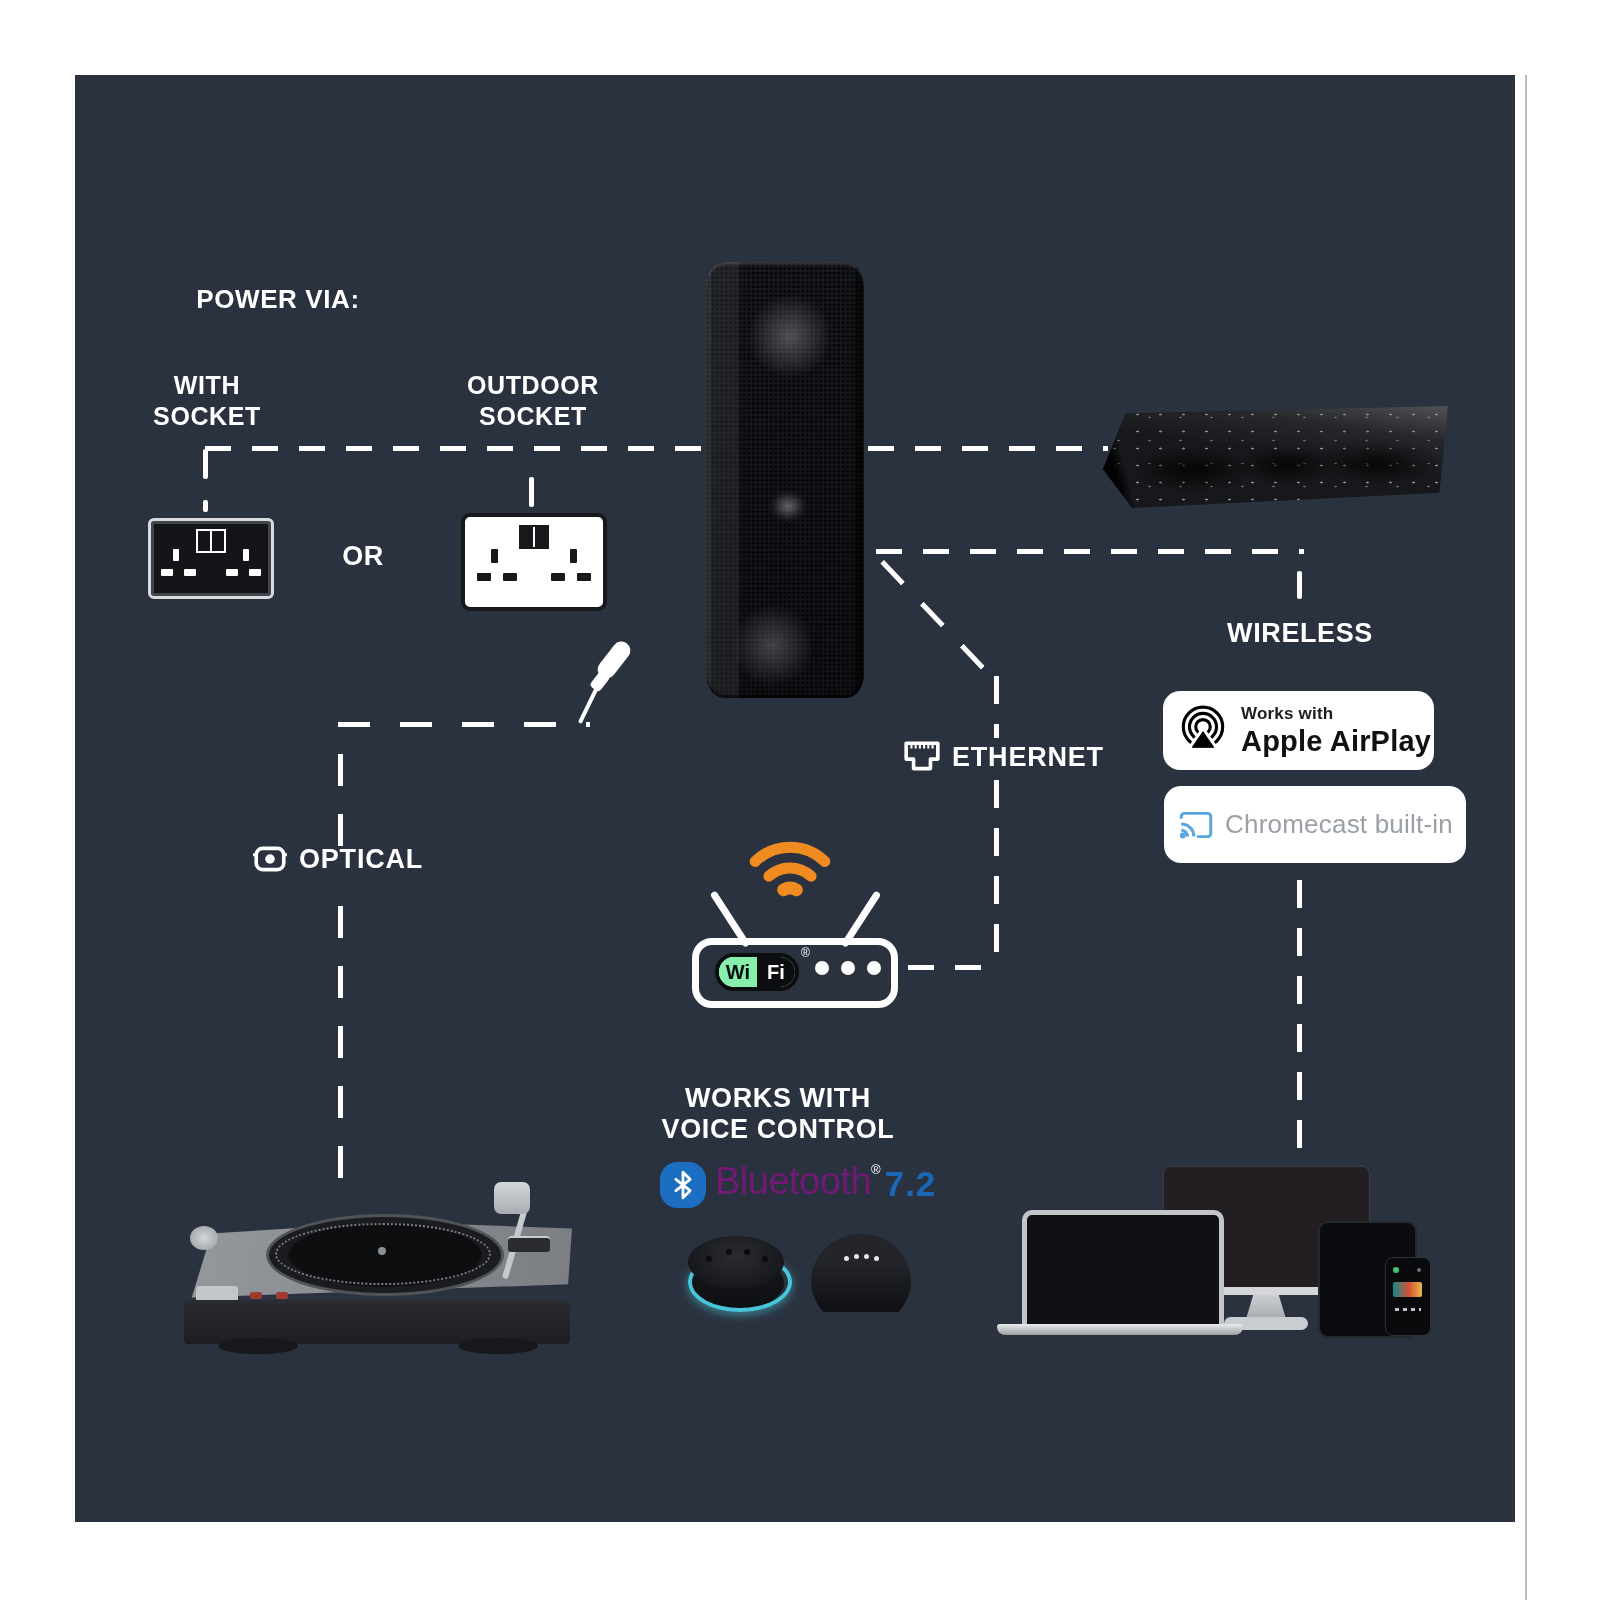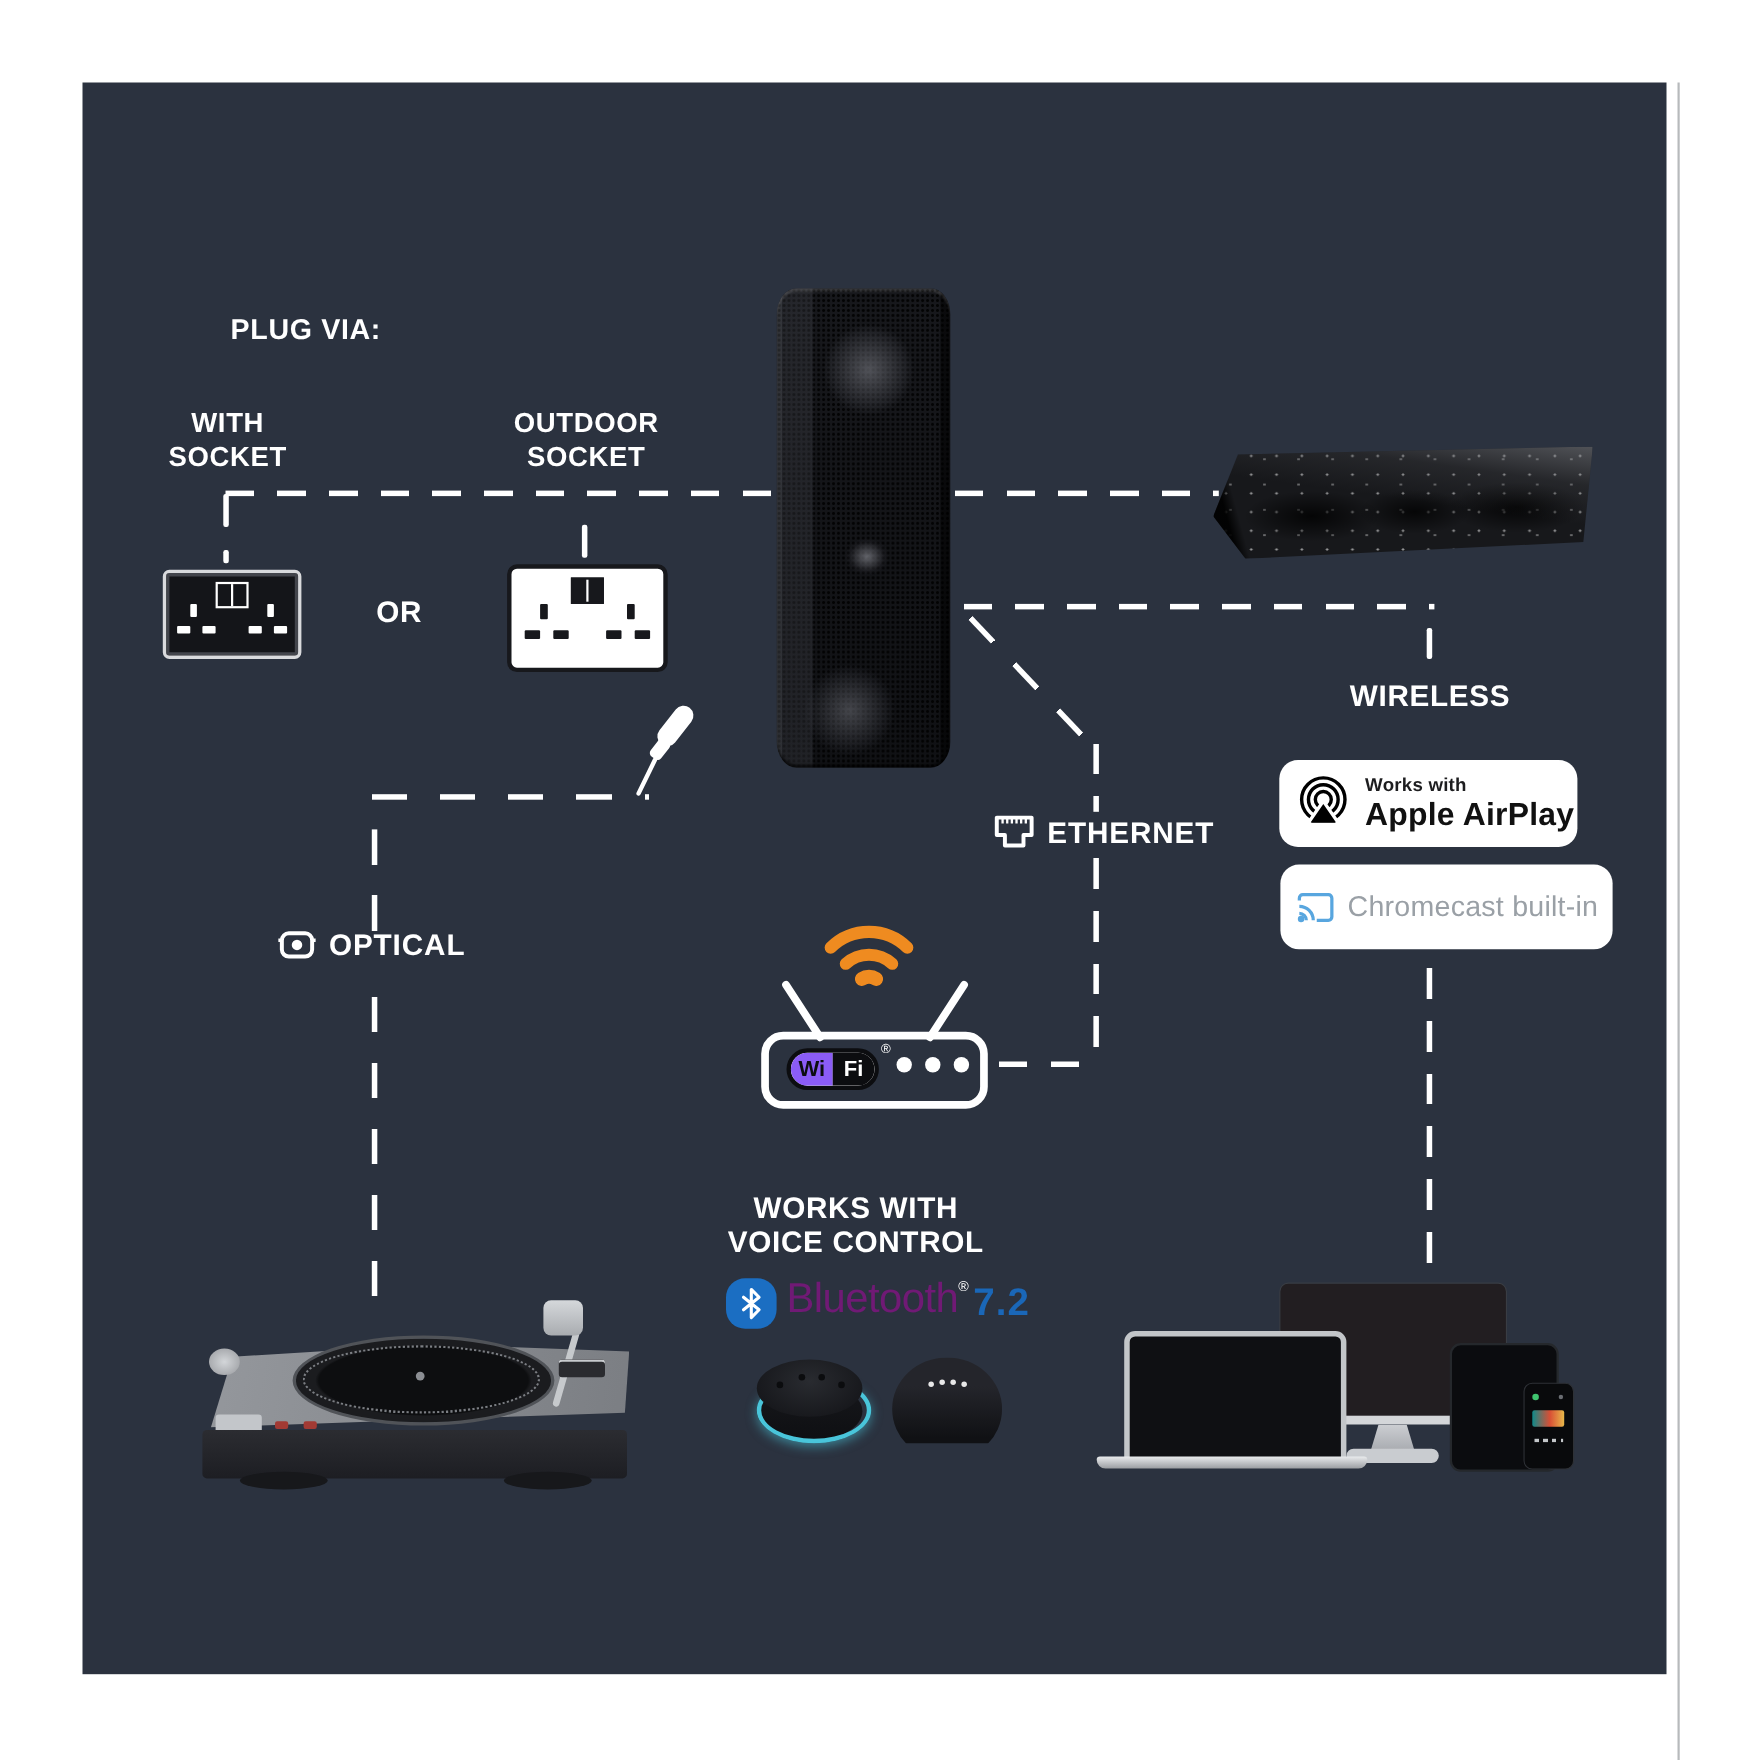--- a/index.html
+++ b/index.html
@@ -71,21 +71,21 @@
   .badge.chromecast{left:1164px;top:786px;width:302px;height:77px;justify-content:center;gap:10px;}
   .aw-col{display:flex;flex-direction:column;justify-content:center;}
   .aw-small{font-size:17px;color:#1d1d1f;font-weight:bold;letter-spacing:.2px;}
   .aw-big{font-size:29px;color:#111;font-weight:bold;letter-spacing:.2px;margin-top:1px;}
   .cc-text{font-size:26px;color:#9aa0a6;letter-spacing:.2px;}
 
   
   .router-body{position:absolute;left:692px;top:938px;width:206px;height:70px;border:7px solid #fff;border-radius:20px;box-sizing:border-box;}
   .antenna{position:absolute;width:7px;height:64px;background:#fff;border-radius:4px;}
   .wifi-pill{position:absolute;left:715px;top:953px;width:84px;height:38px;border:4px solid #0c0d10;border-radius:21px;overflow:hidden;display:flex;box-sizing:border-box;background:#fff;}
-  .wifi-pill .wi{flex:1;background:#8b5cf6;color:#0c0d10;display:flex;align-items:center;justify-content:center;font-weight:bold;font-size:20px;}
+  .wifi-pill .wi{flex:1;background:#86efac;color:#0c0d10;display:flex;align-items:center;justify-content:center;font-weight:bold;font-size:20px;}
   .wifi-pill .fi{flex:1;background:#0c0d10;color:#fff;display:flex;align-items:center;justify-content:center;font-weight:bold;font-size:20px;}
   .router-dot{position:absolute;width:14px;height:14px;border-radius:50%;background:#fff;top:961px;}
   .wifi-reg{position:absolute;left:801px;top:946px;color:#fff;font-size:12px;}
 
   
   .bt-row{position:absolute;left:660px;top:1160px;display:flex;align-items:flex-start;}
   .bt-icon{width:46px;height:46px;background:#1b6ec2;border-radius:38%;display:flex;align-items:center;justify-content:center;margin-top:2px;}
   .bt-word{color:#701a75;font-weight:normal;font-size:38px;letter-spacing:-.5px;margin-left:9px;}
   .bt-reg{color:#fff;font-size:13px;margin-top:2px;}
   .bt-ver{color:#1a67b8;font-weight:bold;font-size:35px;margin-left:4px;margin-top:4px;letter-spacing:1px;}
@@ -135,21 +135,21 @@
   .jack-collar{position:absolute;left:19px;top:38px;width:12px;height:20px;background:#fff;border-radius:4px;transform:rotate(38deg);}
   .jack-cable{position:absolute;left:11px;top:54px;width:4px;height:38px;background:#fff;transform:rotate(26deg);border-radius:2px;}
 
   .edge-line{position:absolute;left:1525px;top:75px;width:2px;height:1525px;background:#b7babc;}
 </style>
 </head>
 <body>
 
 <div class="panel">
 
-  <div class="abs lbl" style="left:83px;top:209px;width:240px;font-size:26px;">PLUG VIA:</div>
+  <div class="abs lbl" style="left:83px;top:209px;width:240px;font-size:26px;">POWER VIA:</div>
 
   <div class="abs lbl sm-cap" style="left:32px;top:295px;width:200px;">
     <div>WITH</div>
     <div>SOCKET</div>
   </div>
 
   <div class="abs lbl sm-cap" style="left:358px;top:295px;width:200px;">
     <div>OUTDOOR</div>
     <div>SOCKET</div>
   </div>

